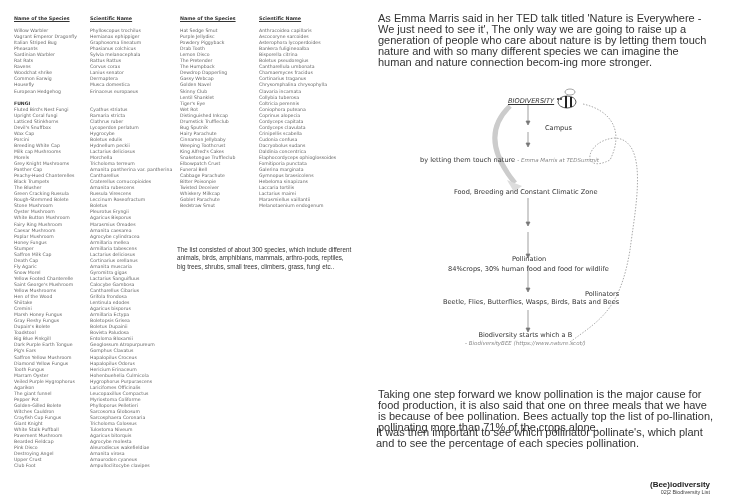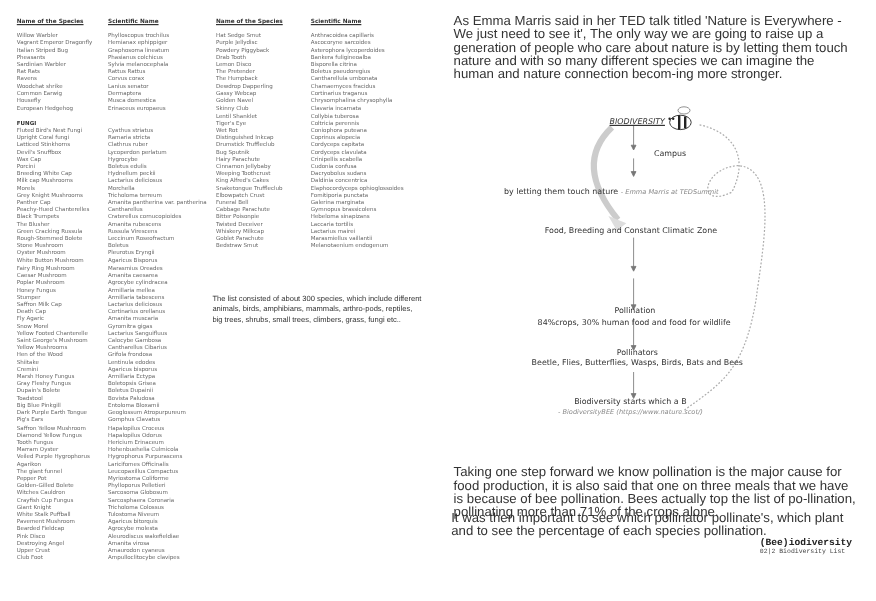--- a/index.html
+++ b/index.html
@@ -6,21 +6,21 @@
   body { width:730px; height:501px; background:#ffffff; position:relative; overflow:hidden;
          font-family:"DejaVu Sans", sans-serif; color:#444; }
   .col { position:absolute; font-size:4.6px; line-height:6.05px; color:#666; white-space:nowrap; }
   .col .hdr { font-weight:bold; text-decoration:underline; color:#333; font-size:4.8px; margin-bottom:6px; }
   .col .sub { font-weight:bold; color:#333; margin-top:6px; }
   .note { position:absolute; left:177px; top:246px; width:175px; font-family:"Liberation Sans", sans-serif;
           font-size:6.3px; line-height:8.3px; color:#333; }
   .para { position:absolute; font-family:"Liberation Sans", sans-serif; font-size:11px; line-height:11px; color:#333; }
   .flow { position:absolute; font-size:6.6px; color:#333; text-align:center; white-space:nowrap; }
   .flow i { color:#888; font-size:5.5px; }
-  .footer { position:absolute; right:20px; top:448px; text-align:left; font-family:Liberation Mono, monospace; }
+  .footer { position:absolute; right:20px; top:480px; text-align:right; font-family:Liberation Sans, sans-serif; }
   .footer .t1 { font-weight:bold; font-size:8px; color:#222; }
   .footer .t2 { font-size:5.4px; color:#444; }
   svg.deco { position:absolute; left:0; top:0; }
 </style>
 </head>
 <body>
 
 <div class="col" style="left:14px; top:16px;" id="colA">
     <div class="hdr">Name of the Species</div>
     <div>Willow Warbler</div>
@@ -277,21 +277,21 @@
 <div class="flow" style="left:508px; top:97px; text-decoration:underline;font-style:italic;">BIODIVERSITY</div>
 <div class="flow" style="left:514px; top:124px;margin-left:31px;">Campus</div>
 <div class="flow" style="left:420px; top:147px; line-height:9px;">
   <br>
   <span>by letting them touch nature</span>
   <i>- Emma Marris at TEDSummit</i>
 </div>
 <div class="flow" style="left:454px; top:188px;">Food, Breeding and Constant Climatic Zone</div>
 <div class="flow" style="left:448px; top:222px;margin-top:43px;">84%crops, 30% human food and food for wildlife</div>
 <div class="flow" style="left:512px; top:255px;">Pollination</div>
-<div class="flow" style="left:443px; top:290px; line-height:8px;">
+<div class="flow" style="left:443px; top:290px; line-height:8px;text-align:right;">
   <span>Pollinators</span><br>
   <span>Beetle, Flies, Butterflies, Wasps, Birds, Bats and Bees</span>
 </div>
 <div class="flow" style="left:465px; top:331px; line-height:8px;">
   <span>Biodiversity starts which a B</span><br>
   <i>- BiodiversityBEE (https://www.nature.scot/)</i>
 </div>
 
 <div class="para" style="left:378px; top:389px; width:338px;">Taking one step forward we know pollination is the major cause for food production, it is also said that one on three meals that we have is because of bee pollination. Bees actually top the list of po-llination, pollinating more than 71% of the crops alone.</div>
 <div class="para" style="left:376px; top:427px; width:338px;">It was then important to see which pollinator pollinate's, which plant and to see the percentage of each species pollination.</div>

